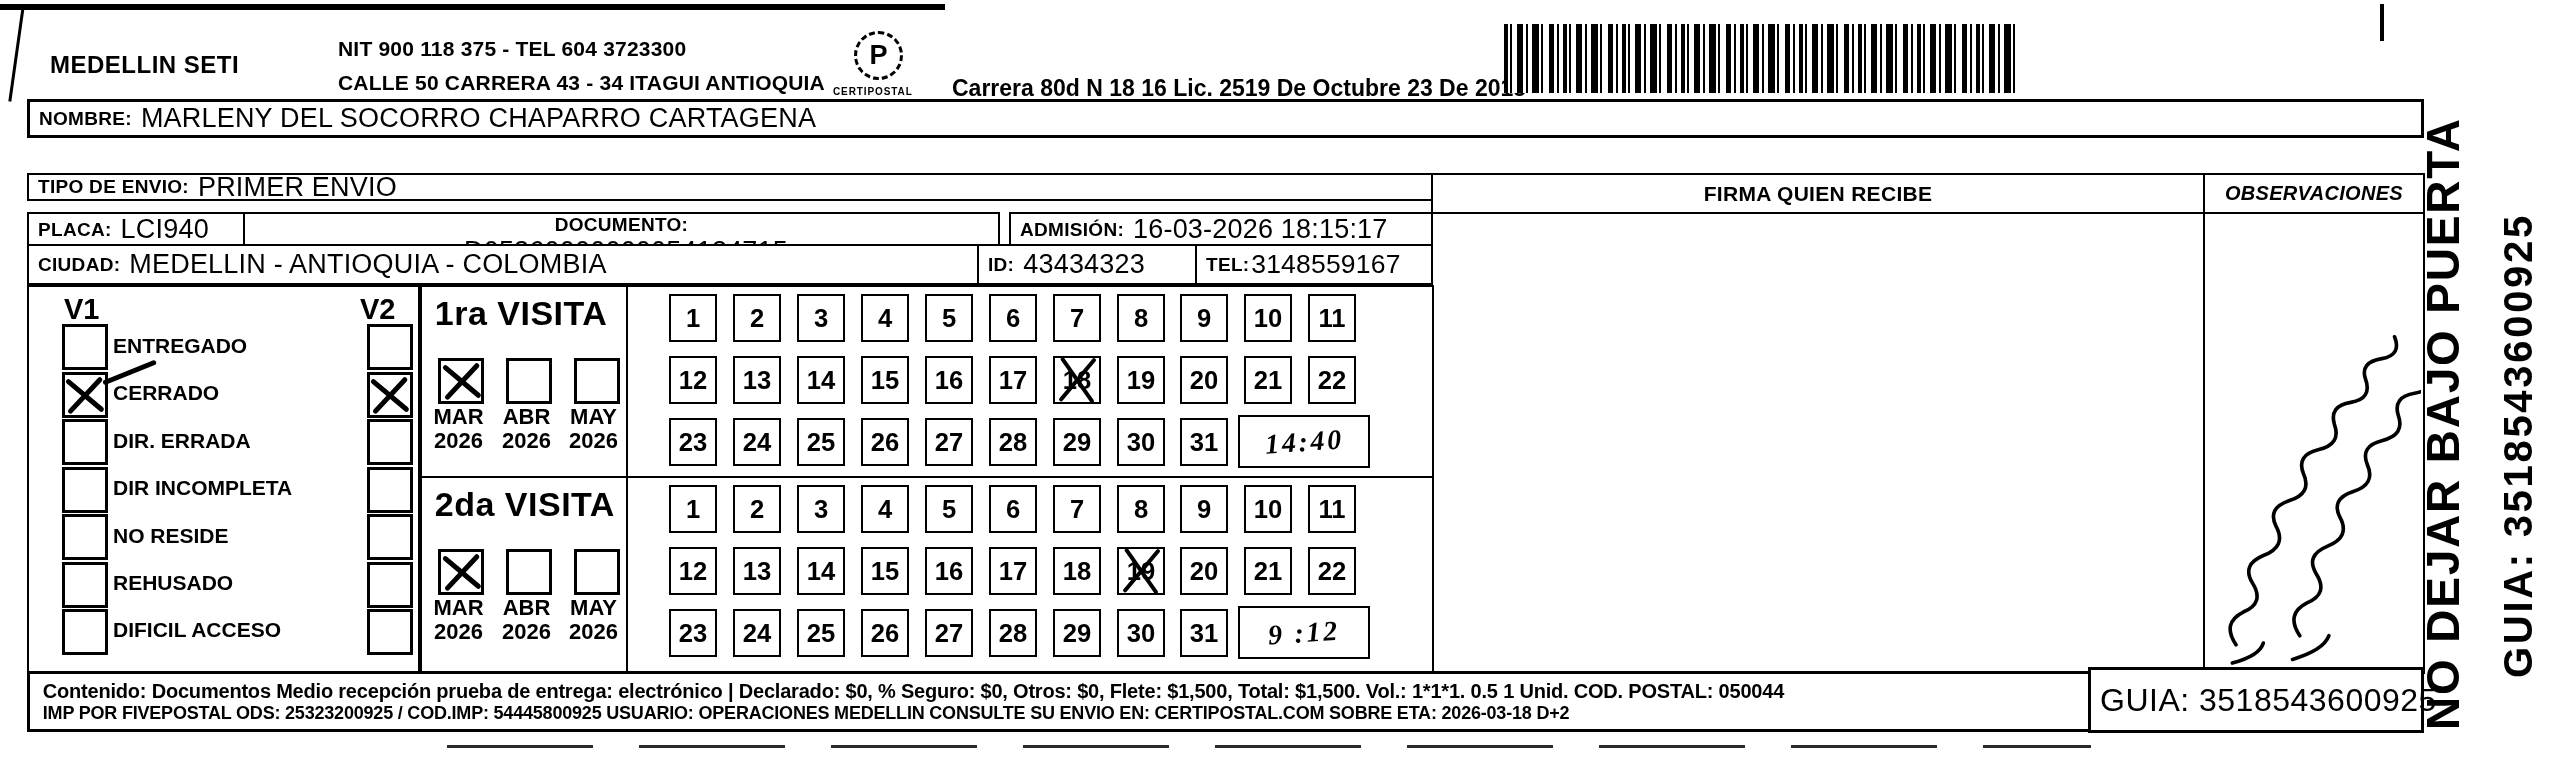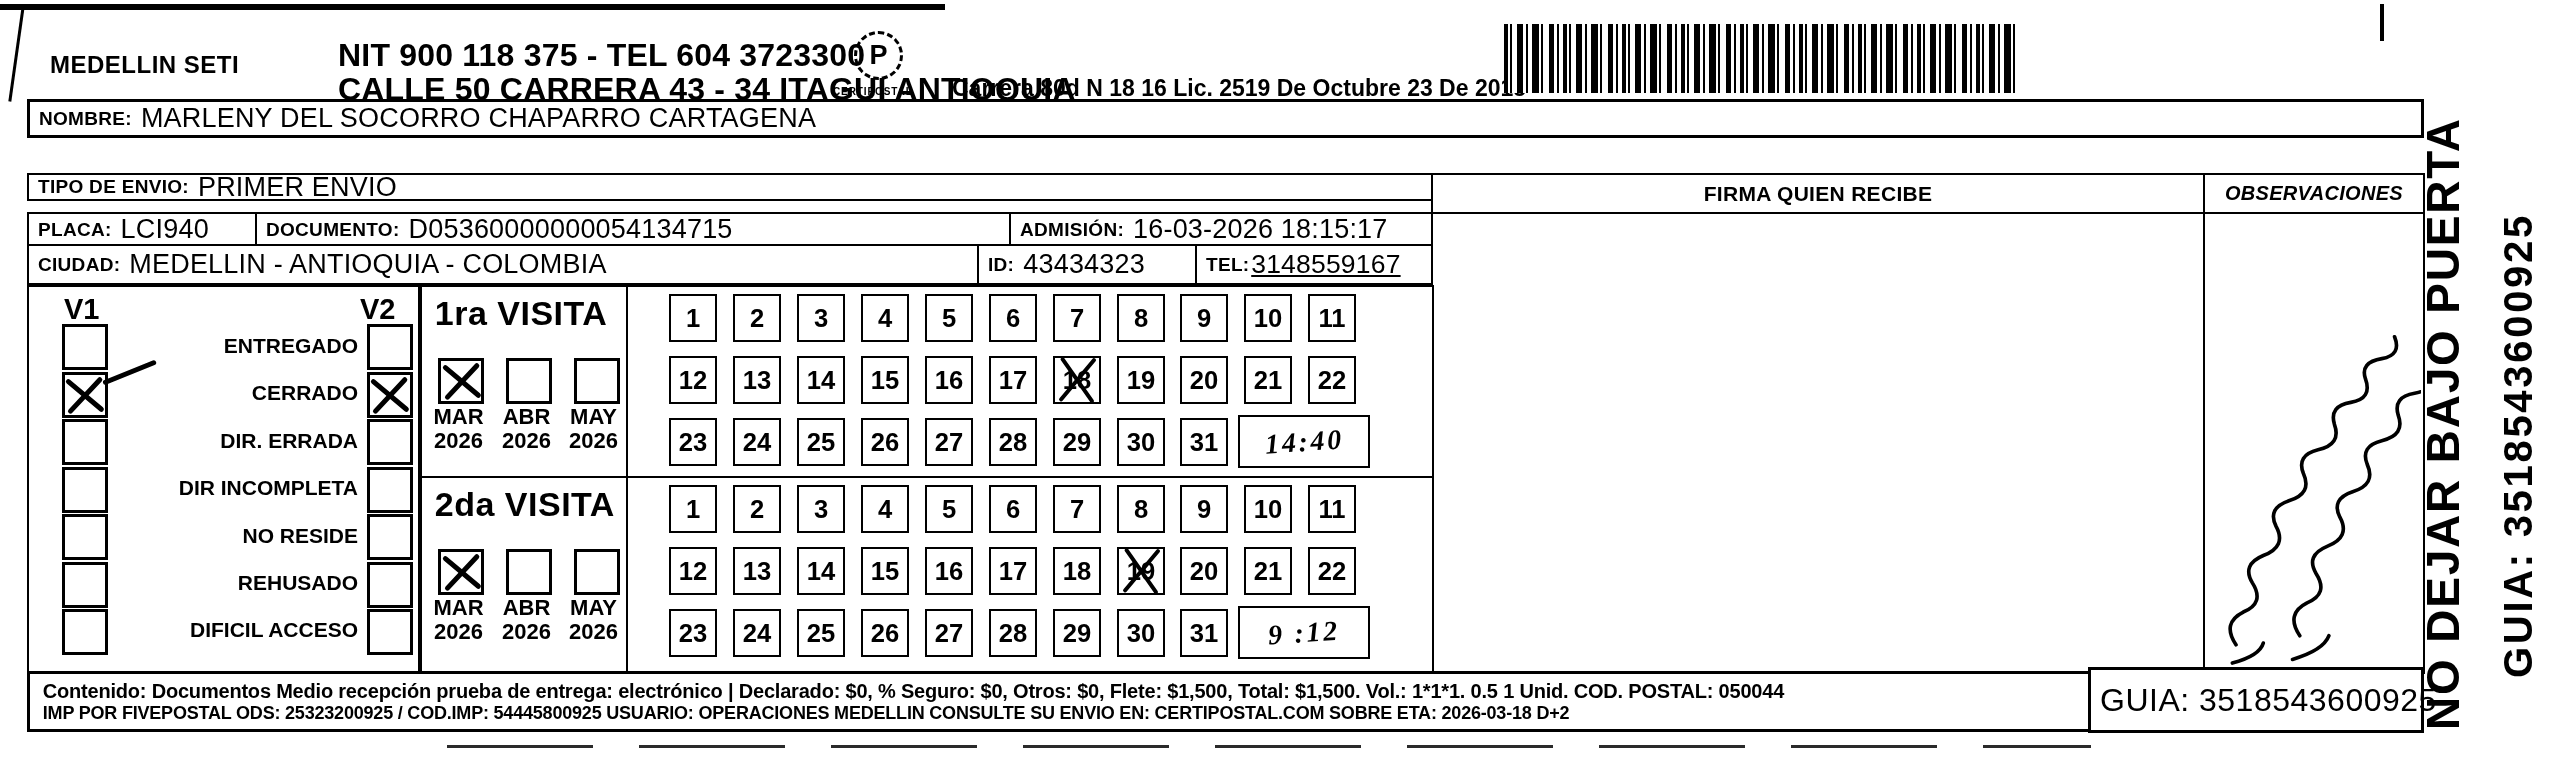--- a/index.html
+++ b/index.html
@@ -6,21 +6,21 @@
   .page{position:relative;width:2576px;height:769px;background:#fff;overflow:hidden;
         font-family:"Liberation Sans",sans-serif;color:#000;}
   .abs{position:absolute;box-sizing:border-box;}
   .cell{position:absolute;box-sizing:border-box;border:2.7px solid #000;background:#fff;
         display:flex;align-items:center;padding-left:9px;white-space:nowrap;overflow:visible;}
   .cell .lbl{font-weight:bold;font-size:19px;letter-spacing:0.3px;margin-right:9px;}
   .cell .val{font-size:27px;letter-spacing:0.2px;}
   .hdrcell{justify-content:center;padding-left:0;font-weight:bold;font-size:21px;letter-spacing:0.3px;}
   
   .h-consorcio{font-size:24px;font-weight:bold;letter-spacing:0.5px;}
-  .h-line{font-size:32px;font-weight:bold;letter-spacing:0.2px;}
+  .h-line{font-size:21px;font-weight:bold;letter-spacing:0.2px;}
   .h-cert1{font-size:26.5px;font-weight:bold;}
   .h-cert2{font-size:23px;font-weight:bold;}
   .logo-circle{width:49px;height:49px;border:3.7px dashed #000;border-radius:50%;
         display:flex;align-items:center;justify-content:center;font-weight:bold;font-size:27px;}
   .logo-word{font-size:10px;font-weight:bold;letter-spacing:0.9px;}
   .logo-sub{width:84px;height:5.5px;background:repeating-linear-gradient(90deg,#444 0 5.5px,transparent 5.5px 8.2px);}
   .barcode{background:repeating-linear-gradient(90deg,
      #000 0 3.7px,#fff 3.7px 6.4px,#000 6.4px 8.2px,#fff 8.2px 12.8px,#000 12.8px 19px,#fff 19px 22px,
      #000 22px 24px,#fff 24px 28px,#000 28px 35px,#fff 35px 37px,#000 37px 39px,#fff 39px 45px,
      #000 45px 50px,#fff 50px 53px,#000 53px 55px,#fff 55px 59px);}
@@ -38,21 +38,21 @@
   .day.wide{width:128px;height:49px;}
   .crossed::before,.crossed::after{content:"";position:absolute;left:-12%;width:124%;height:3.7px;
         background:#000;border-radius:1.8px;top:46%;}
   .crossed::before{transform:rotate(55deg);}
   .crossed::after{transform:rotate(-50deg);}
   .time-note{font-family:"Liberation Serif",serif;font-style:italic;font-weight:bold;
         font-size:28px;letter-spacing:2.7px;transform:rotate(-4deg);}
   .visit-title{position:absolute;font-weight:bold;font-size:34px;letter-spacing:0.5px;}
   .month-lbl{position:absolute;font-weight:bold;font-size:22px;text-align:center;width:55px;}
   .v-col-title{position:absolute;font-weight:bold;font-size:29px;}
-  .opt-lbl{position:absolute;left:84px;width:245px;text-align:right;font-weight:bold;font-size:21px;}
+  .opt-lbl{position:absolute;left:84px;width:245px;text-align:left;font-weight:bold;font-size:21px;}
   
   .vtext{position:absolute;writing-mode:vertical-rl;transform:rotate(180deg);line-height:1;
         white-space:nowrap;}
   .vtext1{font-size:46px;font-weight:bold;letter-spacing:1.8px;}
   .vtext2{font-size:40px;font-weight:bold;letter-spacing:2.7px;}
   
   .foot1{font-size:20px;font-weight:bold;letter-spacing:-0.2px;}
   .foot2{font-size:18px;font-weight:bold;letter-spacing:-0.2px;}
   .guia-big{font-size:32px;letter-spacing:0.5px;}
   
@@ -90,39 +90,39 @@
     <span class="lbl">TIPO DE ENVIO:</span>
     <span class="val">PRIMER ENVIO</span>
   </div>
   <div class="cell hdrcell" style="left:1431px;top:173px;width:774px;height:41px;">FIRMA QUIEN RECIBE</div>
   <div class="cell hdrcell" style="left:2203px;top:173px;width:222px;height:41px;font-size:20px;font-style:italic;">OBSERVACIONES</div>
 
   <div class="cell" style="left:27px;top:212px;width:230px;height:35px;">
     <span class="lbl">PLACA:</span>
     <span class="val">LCI940</span>
   </div>
-  <div class="cell" style="left:255px;top:212px;width:757px;height:35px;">
+  <div class="cell" style="left:243px;top:212px;width:757px;height:35px;flex-direction:column;">
     <span class="lbl">DOCUMENTO:</span>
     <span class="val">D05360000000054134715</span>
   </div>
   <div class="cell" style="left:1009px;top:212px;width:425px;height:35px;">
     <span class="lbl">ADMISIÓN:</span>
     <span class="val">16-03-2026 18:15:17</span>
   </div>
   <div class="cell" style="left:27px;top:244px;width:952px;height:41px;text-align:center;">
     <span class="lbl">CIUDAD:</span>
     <span class="val">MEDELLIN - ANTIOQUIA - COLOMBIA</span>
   </div>
   <div class="cell" style="left:977px;top:244px;width:221px;height:41px;">
     <span class="lbl">ID:</span>
     <span class="val">43434323</span>
   </div>
   <div class="cell" style="left:1195px;top:244px;width:238px;height:41px;">
     <span class="lbl" style="margin-right:1.8px;">TEL:</span>
-    <span class="val" style="font-size:26.5px;text-decoration:underline;">3148559167</span>
+    <span class="val" style="font-size:26.5px;">3148559167</span>
   </div>
 
   <div class="cell" style="left:1431px;top:212px;width:774px;height:462px;"></div>
   <div class="cell" style="left:2203px;top:212px;width:222px;height:462px;padding:0;">
     <svg width="216" height="457" viewBox="0 0 237 500" style="position:absolute;left:0;top:0;">
       <g fill="none" stroke="#000" stroke-width="4" stroke-linecap="round">
         <path d="M34 472 q-16 -24 8 -36 q24 -10 10 -32 q-12 -20 12 -30 q26 -10 14 -32 q-10 -20 14 -28 q26 -8 16 -30 q-8 -20 16 -26 q26 -6 18 -28 q-6 -20 18 -24 q24 -4 16 -26 q-6 -18 18 -22 q22 -4 14 -24"></path>
         <path d="M30 492 q30 -8 34 -22"></path>
         <path d="M104 462 q-16 -24 8 -36 q24 -10 10 -32 q-12 -20 12 -30 q26 -10 14 -32 q-10 -20 14 -28 q26 -8 16 -30 q-8 -20 16 -26 q26 -6 18 -28 q-6 -20 18 -24 q24 -4 16 -26 q-6 -18 18 -22 q22 -4 14 -24 q-4 -16 14 -20"></path>
         <path d="M96 488 q34 -10 40 -26"></path>

